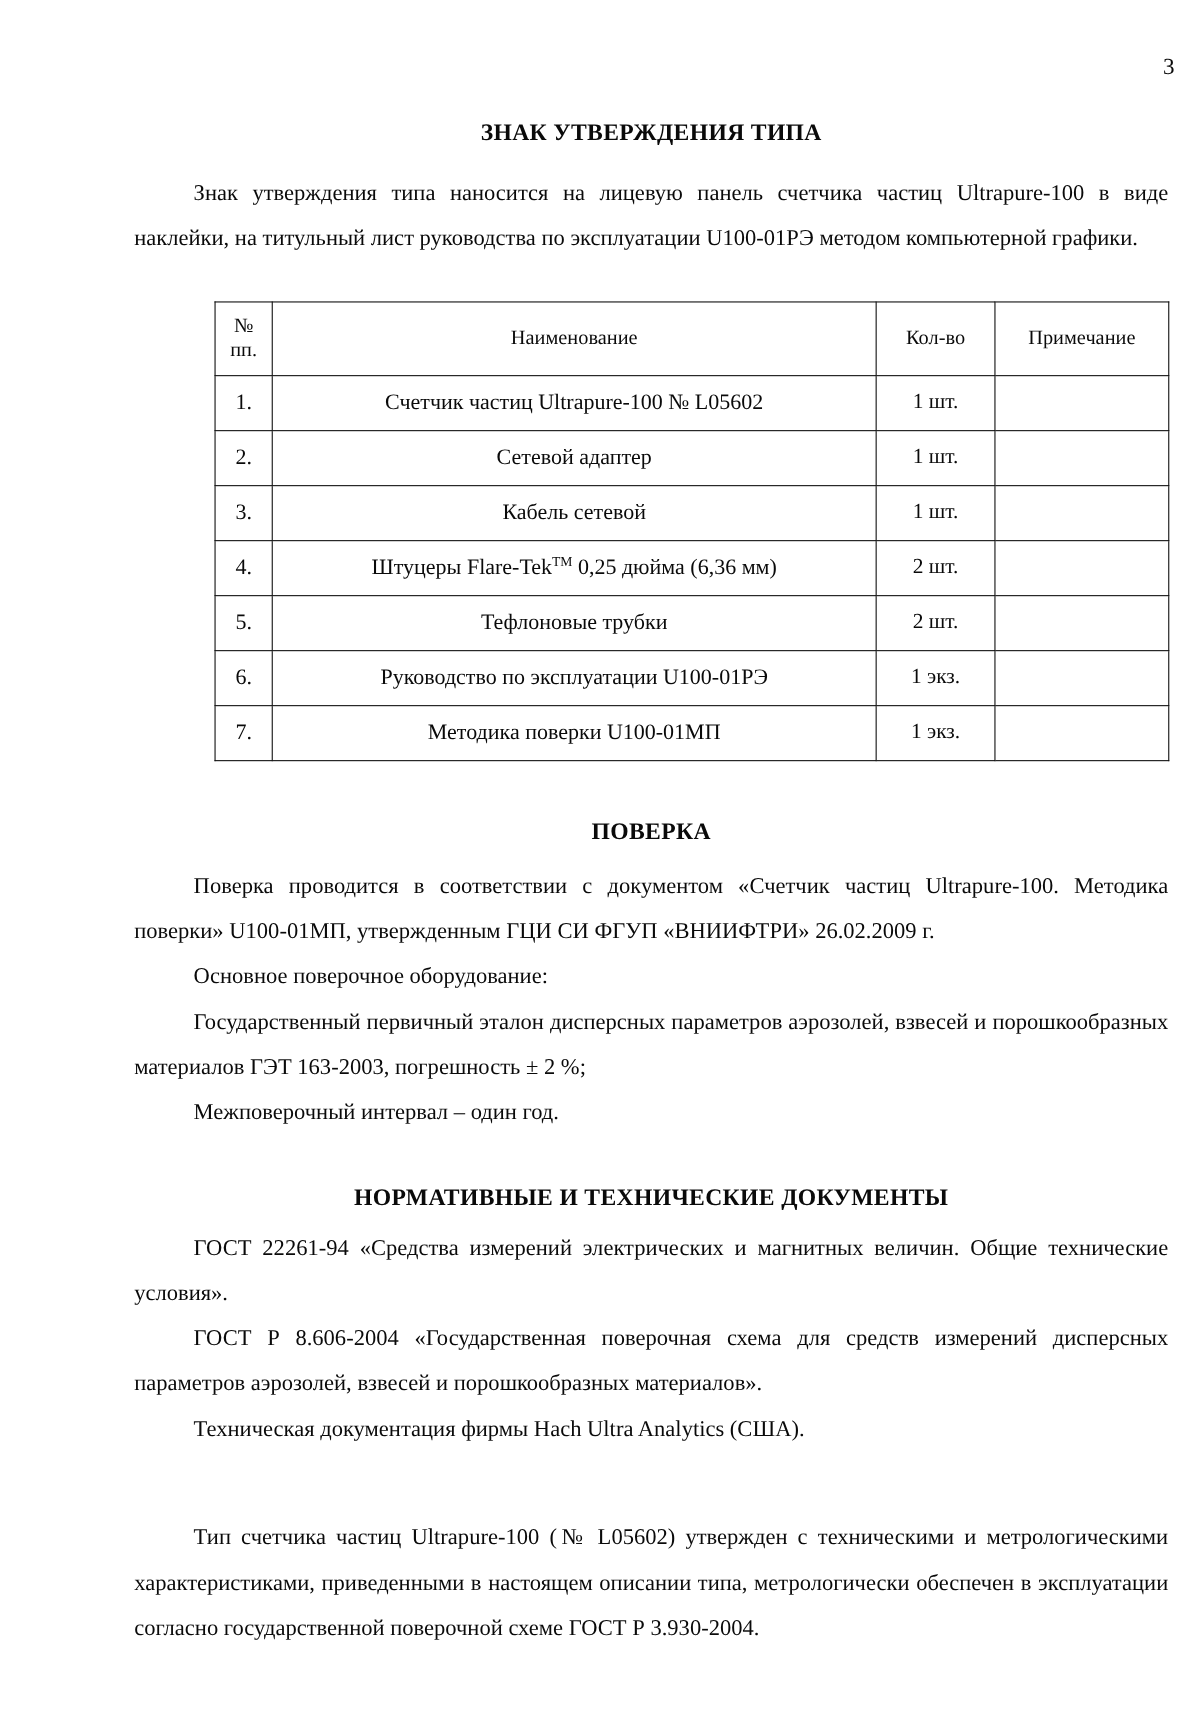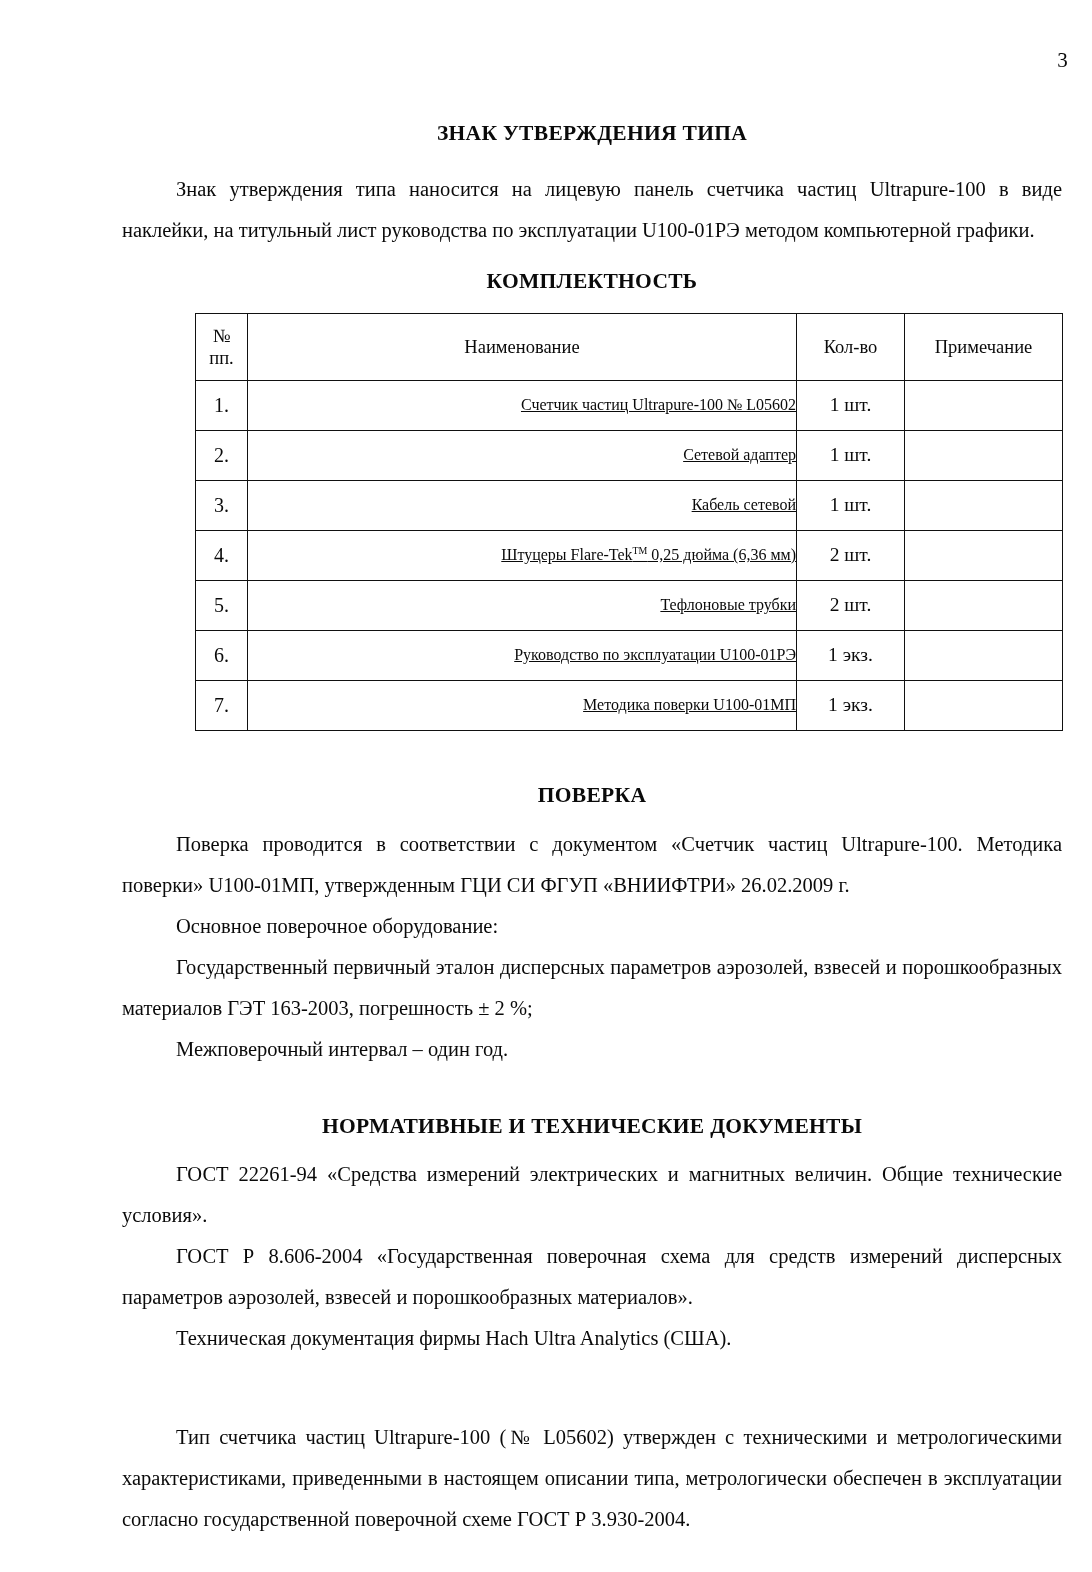--- a/index.html
+++ b/index.html
@@ -23,21 +23,21 @@
     position: absolute;
     top: 50px;
     right: 24px;
     font-size: 21px;
     line-height: 1;
     letter-spacing: 0.2px;
   }
   .content {
     position: absolute;
     left: 122px;
-    top: 121px;
+    top: 108px;
     width: 940px;
   }
   h2.section-heading {
     font-size: 21.5px;
     font-weight: bold;
     text-align: center;
     margin: 0;
     letter-spacing: 0.3px;
     line-height: 1.2;
   }
@@ -97,26 +97,25 @@
   }
   tbody td {
     height: 49px;
   }
   td.c-num {
     text-align: center;
     font-size: 20px;
     vertical-align: middle;
   }
   td.c-name {
-    text-align: right;
+    text-align: center;
     padding-left: 9px;
-    font-size: 16px;
+    font-size: 20px;
     vertical-align: middle;
     line-height: 1.15;
-    text-decoration: underline;
   }
   td.c-qty {
     text-align: center;
     font-size: 19.5px;
     vertical-align: bottom;
     padding-bottom: 5px;
   }
   td.c-note { }
   sup.tm {
     font-size: 0.62em;
@@ -134,21 +133,20 @@
   <div class="content">
 
     <h2 class="section-heading">ЗНАК УТВЕРЖДЕНИЯ ТИПА</h2>
 
     <div class="sp-22"></div>
 
     <p class="para indent">Знак утверждения типа наносится на лицевую панель счетчика частиц Ultrapure-100 в виде наклейки, на титульный лист руководства по эксплуатации U100-01РЭ методом компьютерной графики.</p>
 
     <div class="sp-18"></div>
 
-    <h2 class="section-heading">КОМПЛЕКТНОСТЬ</h2>
 
     <div class="sp-18"></div>
 
     <div class="kit-table-wrap">
       <table class="kit-table">
         <colgroup>
           <col class="col-num">
           <col class="col-name">
           <col class="col-qty">
           <col class="col-note">

